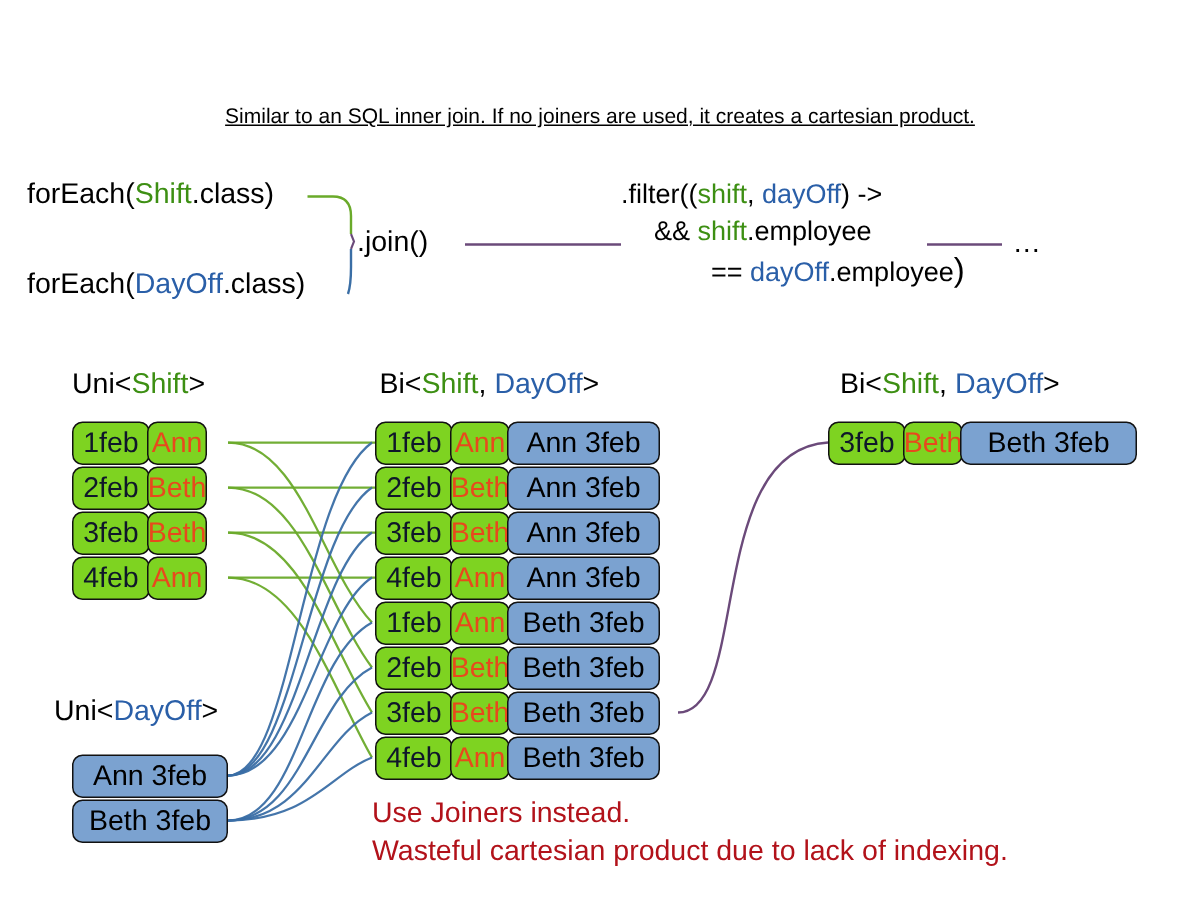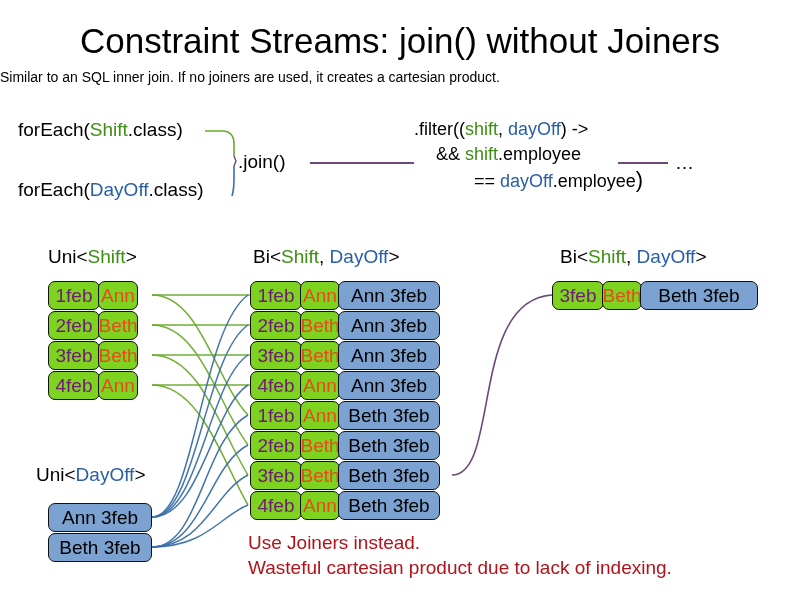--- a/index.html
+++ b/index.html
@@ -30,24 +30,26 @@
     text-align: center;
     font-size: 35px;
     line-height: 42px;
     color: #000;
     white-space: nowrap;
   }
   .subtitle {
     position: absolute;
     left: 0; top: 68px;
     width: 800px;
+    text-align: center;
     font-size: 14px;
     line-height: 18px;
     color: #000;
     white-space: nowrap;
+    text-decoration: underline;
   }
 
   
   .code {
     position: absolute;
     font-size: 19px;
     line-height: 23px;
     color: #000;
     white-space: nowrap;
   }
@@ -104,21 +106,21 @@
     display: flex;
     align-items: center;
     justify-content: center;
     font-size: 19px;
     line-height: 19px;
     height: 29px;
     white-space: nowrap;
   }
   .cell.green-cell { background: #7ed321; }
   .cell.blue-cell  { background: #7ba2d0; }
-  .cell.date  { color: #701a75; }
+  .cell.date  { color: #0f172a; }
   .cell.name  { color: #e8491d; }
   .cell.dayoff{ color: #000000; }
 
   .cell-date   { width: 52px; margin-right: -2px; }
   .cell-name   { width: 40px; }
   .cell-dayoff { width: 102px; margin-left: -2px; }
   .cell-dayoff-wide { width: 118px; }
 
   .left-col  { left: 48px; }
   .mid-col   { left: 250px; }
@@ -154,21 +156,20 @@
     left: 0; top: 0;
     width: 800px; height: 600px;
     pointer-events: none;
   }
 </style>
 </head>
 <body>
 
 <div id="slide">
 
-  <div class="title">Constraint Streams: join() without Joiners</div>
   <div class="subtitle">Similar to an SQL inner join. If no joiners are used, it creates a cartesian product.</div>
 
   <div class="code foreach-dayoff"><span>forEach(</span><span class="blue">DayOff</span><span>.class)</span></div>
 
   <div class="code foreach-shift"><span>forEach(</span><span class="green">Shift</span><span>.class)</span></div>
 
   <div class="code join-label">.join()</div>
 
   <div class="filter-block">
     <div class="filter-line-1"><span>.filter((</span><span class="green small">shift</span><span class="small">, </span><span class="blue small">dayOff</span><span class="small">) -&gt;</span></div>

